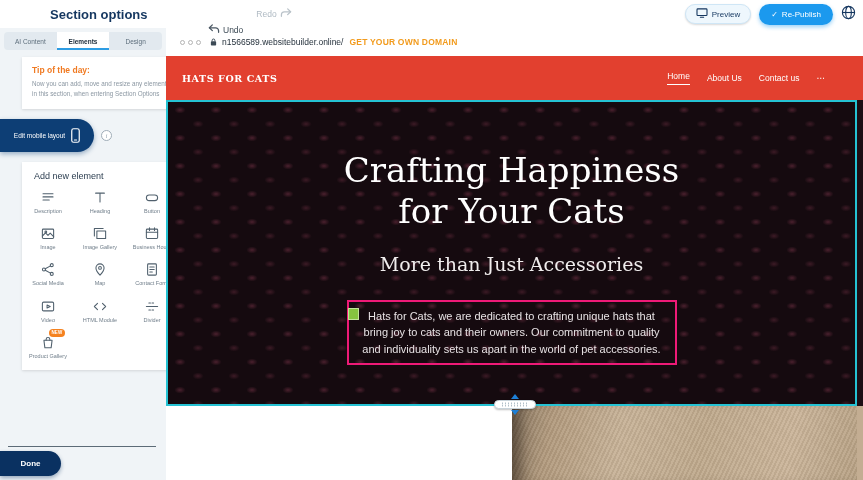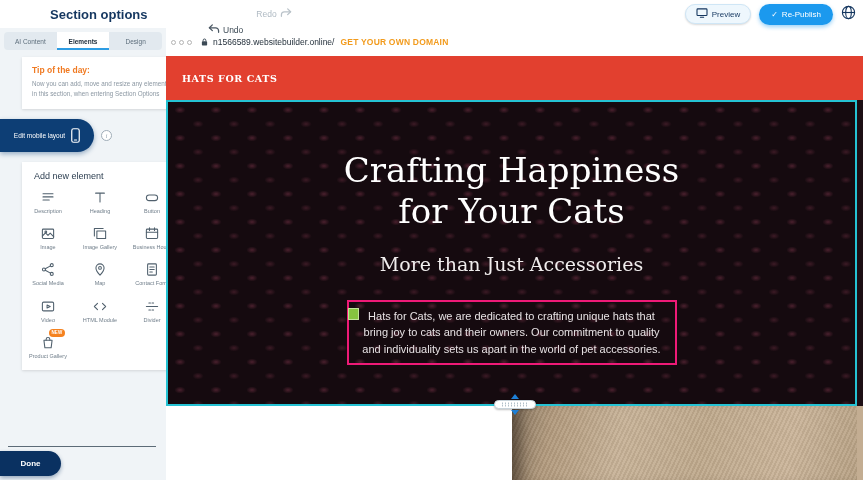--- a/index.html
+++ b/index.html
@@ -42,21 +42,21 @@
   .cell .ic { height:16px; display:flex; align-items:flex-end; position:relative; }
   .cell .ic svg { stroke:#50606d; fill:none; stroke-width:1.7; stroke-linecap:round; stroke-linejoin:round; }
   .cell .lbl { font-size:5.5px; color:#707e8a; text-align:center; line-height:1.3; max-width:42px; }
   .badge { position:absolute; top:-5px; right:-9px; background:#f5821f; color:#fff; font-size:4.5px; font-weight:bold; padding:1.5px 2.5px; border-radius:5px; letter-spacing:.2px; }
 
   .sb-divider { position:absolute; left:8px; right:10px; bottom:33px; height:1px; background:#5c6b77; }
   .btn-done { position:absolute; left:0; bottom:4px; width:61px; height:25px; background:#0a3161; border:none; border-radius:0 13px 13px 0; color:#fff; font-size:8px; font-weight:bold; display:flex; align-items:center; justify-content:center; cursor:pointer; box-shadow:0 2px 4px rgba(10,49,97,.4); }
 
   
   .main { position:absolute; left:166px; top:28px; right:0; bottom:0; background:#fff; }
-  .browserbar { height:28px; display:flex; align-items:center; padding-left:5px; background:#fff; }
+  .browserbar { height:28px; display:flex; align-items:center; padding-left:14px; background:#fff; }
   .dot { width:5px; height:5px; border:1px solid #b3b3b3; border-radius:50%; margin-right:3px; }
   .lock { margin-left:5px; margin-right:4px; display:flex; }
   .url { font-size:8.5px; color:#25313c; }
   .domain-cta { font-size:8.5px; font-weight:bold; color:#f29b1d; margin-left:6px; letter-spacing:.2px; cursor:pointer; }
 
   .viewport { position:absolute; top:28px; left:0; right:0; bottom:0; background:#fff; }
   .scrollstrip { position:absolute; top:0; right:0; bottom:0; width:6px; display:flex; flex-direction:column; cursor:pointer; }
   .ss-red { height:44px; background:#e2402f; }
   .ss-dark { height:306px; background:#1d0e14; }
   .ss-tan { flex:1; background:#c3ad92; }
@@ -322,20 +322,26 @@
           </svg>
       </span>
       <span class="url">n1566589.websitebuilder.online/</span>
       <span class="domain-cta">GET YOUR OWN DOMAIN</span>
     </div>
 
     <div class="viewport">
 
       <div class="siteheader">
         <span class="logo">HATS FOR CATS</span>
+        <div class="nav">
+          <span class="nav-item active">Home</span>
+          <span class="nav-item">About Us</span>
+          <span class="nav-item">Contact us</span>
+          <span class="nav-item">⋯</span>
+        </div>
       </div>
 
       <div class="hero">
         <div class="hero-title">Crafting Happiness for Your Cats</div>
         <div class="hero-sub">More than Just Accessories</div>
         <div class="hero-desc-wrap">
           <span class="desc-chip"></span>
           <div class="hero-desc">Hats for Cats, we are dedicated to crafting unique hats that bring joy to cats and their owners. Our commitment to quality and individuality sets us apart in the world of pet accessories.</div>
         </div>
       </div>

